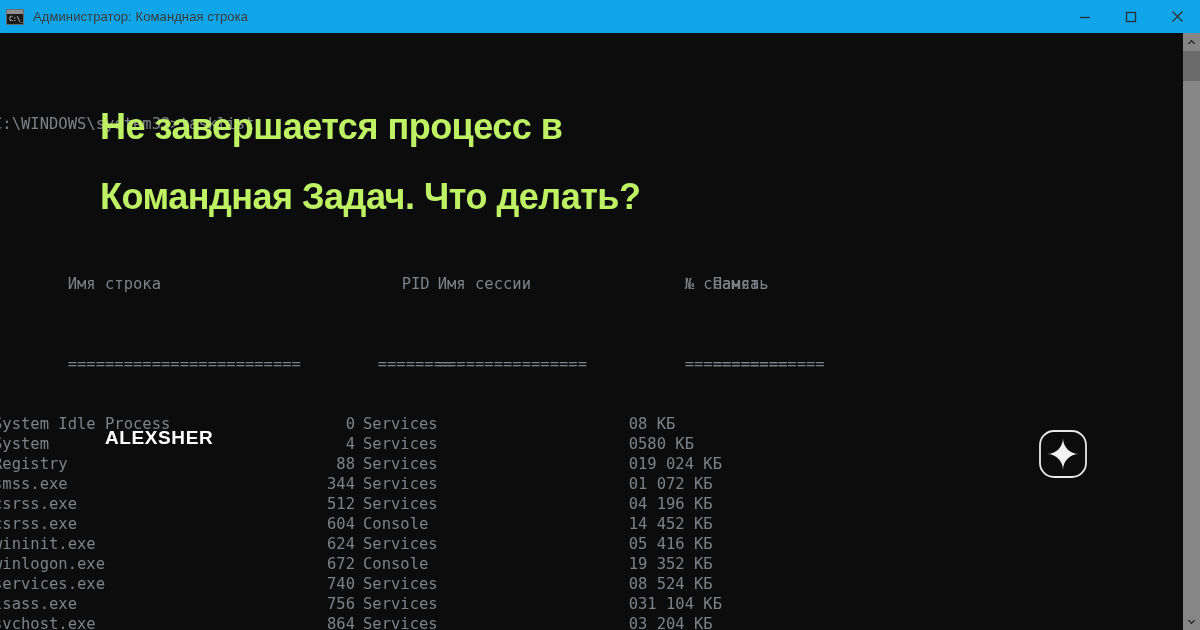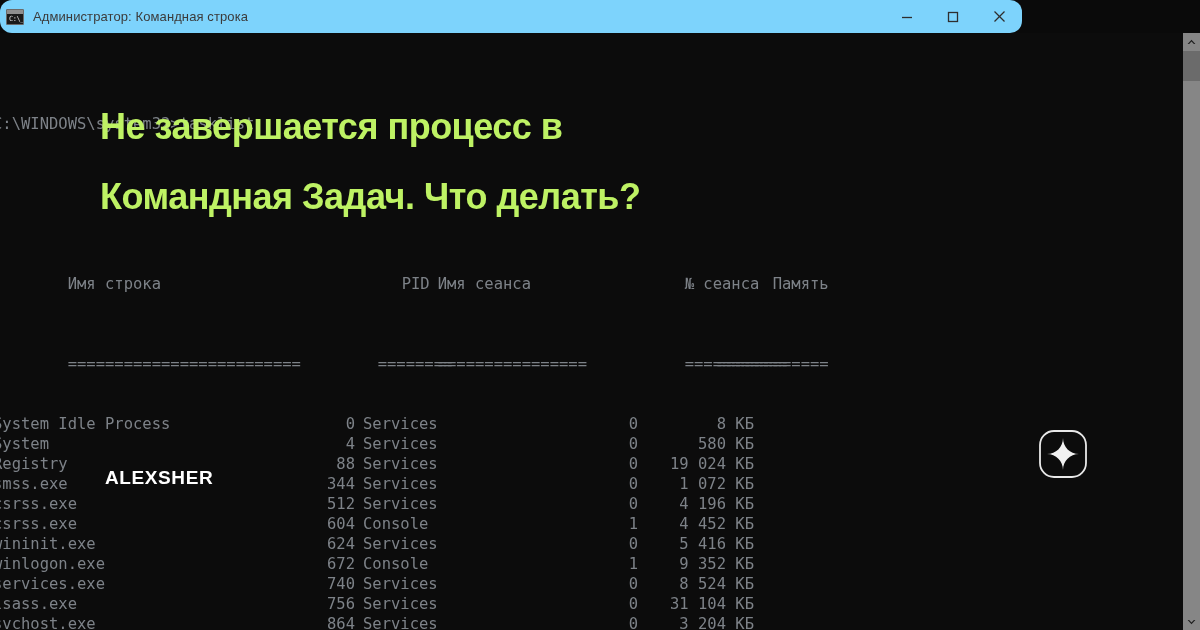--- a/index.html
+++ b/index.html
@@ -12,26 +12,25 @@
   #app {
     position: relative;
     width: 1200px; height: 630px;
     overflow: hidden;
     background: #0a0a0a;
   }
 
   
   .titlebar {
     position: absolute; top: 0; left: 0;
-    width: 1022px; height: 33px;
-    background: #7dd3fc;
+    width: 1200px; height: 33px;
+    background: #0ea5e9;
     display: flex;
     align-items: center;
     z-index: 30;
-    border-radius: 12px;
   }
   .tb-icon {
     width: 18px; height: 16px;
     margin-left: 6px; margin-right: 9px;
     background: #1a1a1a;
     border: 1px solid #6b6b6b;
     border-radius: 1px;
     position: relative;
     flex: 0 0 auto;
     overflow: hidden;
@@ -86,21 +85,21 @@
     white-space: pre;
   }
   .prompt-line { padding-top: 21px; }
   .blank-line { height: 20px; }
 
   .row { display: block; height: 20px; }
   .c-name   { display: inline-block; width: 310px; }
   .c-pid    { display: inline-block; width: 52px; text-align: right; }
   .c-sess   { display: inline-block; width: 255px; padding-left: 8px; }
   .c-num    { display: inline-block; width: 28px; text-align: right; }
-  .c-mem    { display: inline-block; width: 116px; text-align: right; }
+  .c-mem    { display: inline-block; width: 116px; text-align: left; }
 
   
   .scrollbar {
     position: absolute;
     top: 33px; right: 0;
     width: 17px; height: 597px;
     background: #868686;
     z-index: 20;
   }
   .sb-arrow {
@@ -128,21 +127,21 @@
     font-weight: bold;
     line-height: 70px;
     color: #bef264;
     letter-spacing: -0.5px;
     pointer-events: none;
   }
   .overlay-title .l2 { display: block; }
 
   .watermark {
     position: absolute;
-    left: 105px; top: 467px;
+    left: 105px; top: 427px;
     z-index: 25;
     font-size: 19px;
     font-weight: bold;
     color: #ffffff;
     letter-spacing: 0.6px;
   }
 
   
   .badge {
     position: absolute;
@@ -182,21 +181,21 @@
     </div>
   </div>
 
   <div class="term">
     <div class="term-inner">
 
       <div class="prompt-line">C:\WINDOWS\system32&gt;tasklist</div>
       <div class="blank-line"></div>
 
       <div class="row">
-        <span class="c-name">Имя строка</span><span class="c-pid">PID</span><span class="c-sess">Имя сеанса</span><span class="c-num">№ сеанса</span><span class="c-mem">Память</span>
+        <span class="c-name">Имя строка</span><span class="c-pid">PID</span><span class="c-sess">Имя сессии</span><span class="c-num">№ сеанса</span><span class="c-mem">Память</span>
       </div>
 
       <div class="row">
         <span class="c-name">========================= </span><span class="c-pid">========</span><span class="c-sess">================</span><span class="c-num">===========</span><span class="c-mem">============</span>
       </div>
 
       <div id="rows-container"><div class="row"><span class="c-name">System Idle Process</span><span class="c-pid">0</span><span class="c-sess">Services</span><span class="c-num">0</span><span class="c-mem">8 КБ</span></div><div class="row"><span class="c-name">System</span><span class="c-pid">4</span><span class="c-sess">Services</span><span class="c-num">0</span><span class="c-mem">580 КБ</span></div><div class="row"><span class="c-name">Registry</span><span class="c-pid">88</span><span class="c-sess">Services</span><span class="c-num">0</span><span class="c-mem">19 024 КБ</span></div><div class="row"><span class="c-name">smss.exe</span><span class="c-pid">344</span><span class="c-sess">Services</span><span class="c-num">0</span><span class="c-mem">1 072 КБ</span></div><div class="row"><span class="c-name">csrss.exe</span><span class="c-pid">512</span><span class="c-sess">Services</span><span class="c-num">0</span><span class="c-mem">4 196 КБ</span></div><div class="row"><span class="c-name">csrss.exe</span><span class="c-pid">604</span><span class="c-sess">Console</span><span class="c-num">1</span><span class="c-mem">4 452 КБ</span></div><div class="row"><span class="c-name">wininit.exe</span><span class="c-pid">624</span><span class="c-sess">Services</span><span class="c-num">0</span><span class="c-mem">5 416 КБ</span></div><div class="row"><span class="c-name">winlogon.exe</span><span class="c-pid">672</span><span class="c-sess">Console</span><span class="c-num">1</span><span class="c-mem">9 352 КБ</span></div><div class="row"><span class="c-name">services.exe</span><span class="c-pid">740</span><span class="c-sess">Services</span><span class="c-num">0</span><span class="c-mem">8 524 КБ</span></div><div class="row"><span class="c-name">lsass.exe</span><span class="c-pid">756</span><span class="c-sess">Services</span><span class="c-num">0</span><span class="c-mem">31 104 КБ</span></div><div class="row"><span class="c-name">svchost.exe</span><span class="c-pid">864</span><span class="c-sess">Services</span><span class="c-num">0</span><span class="c-mem">3 204 КБ</span></div></div>
 
     </div>
   </div>

